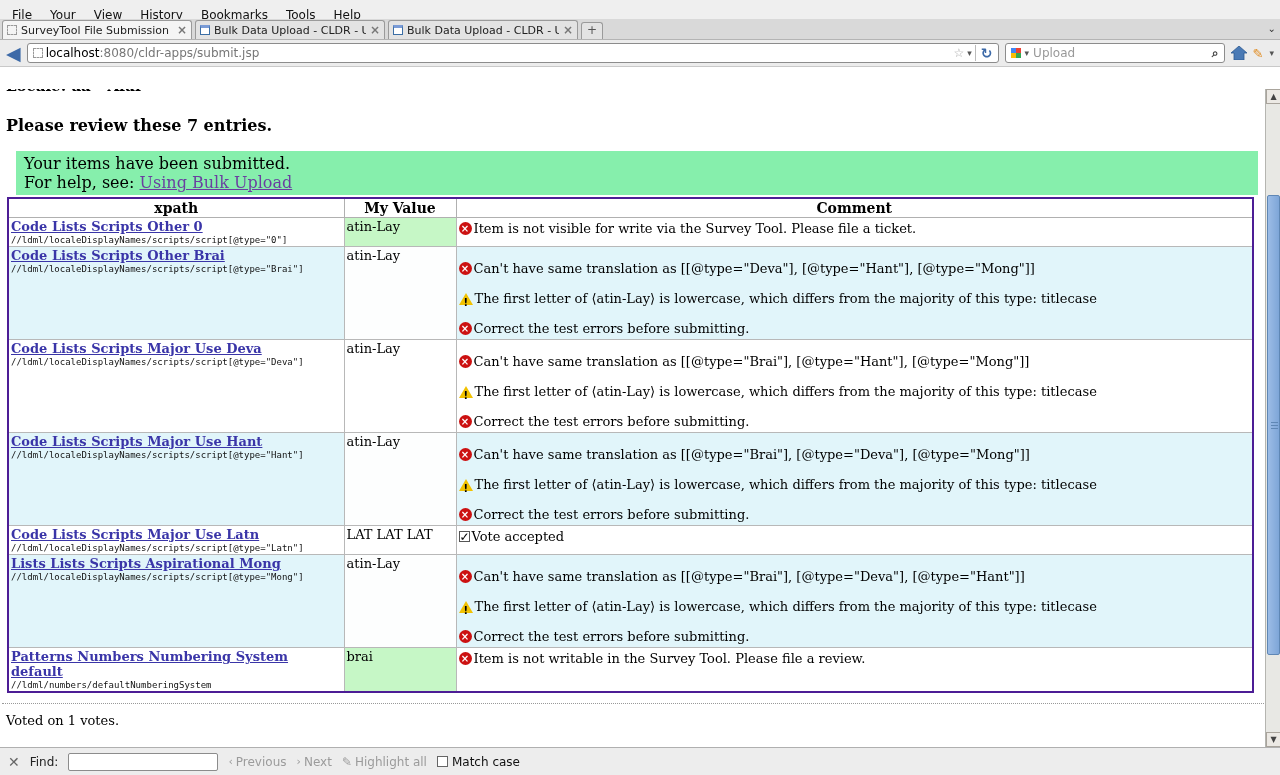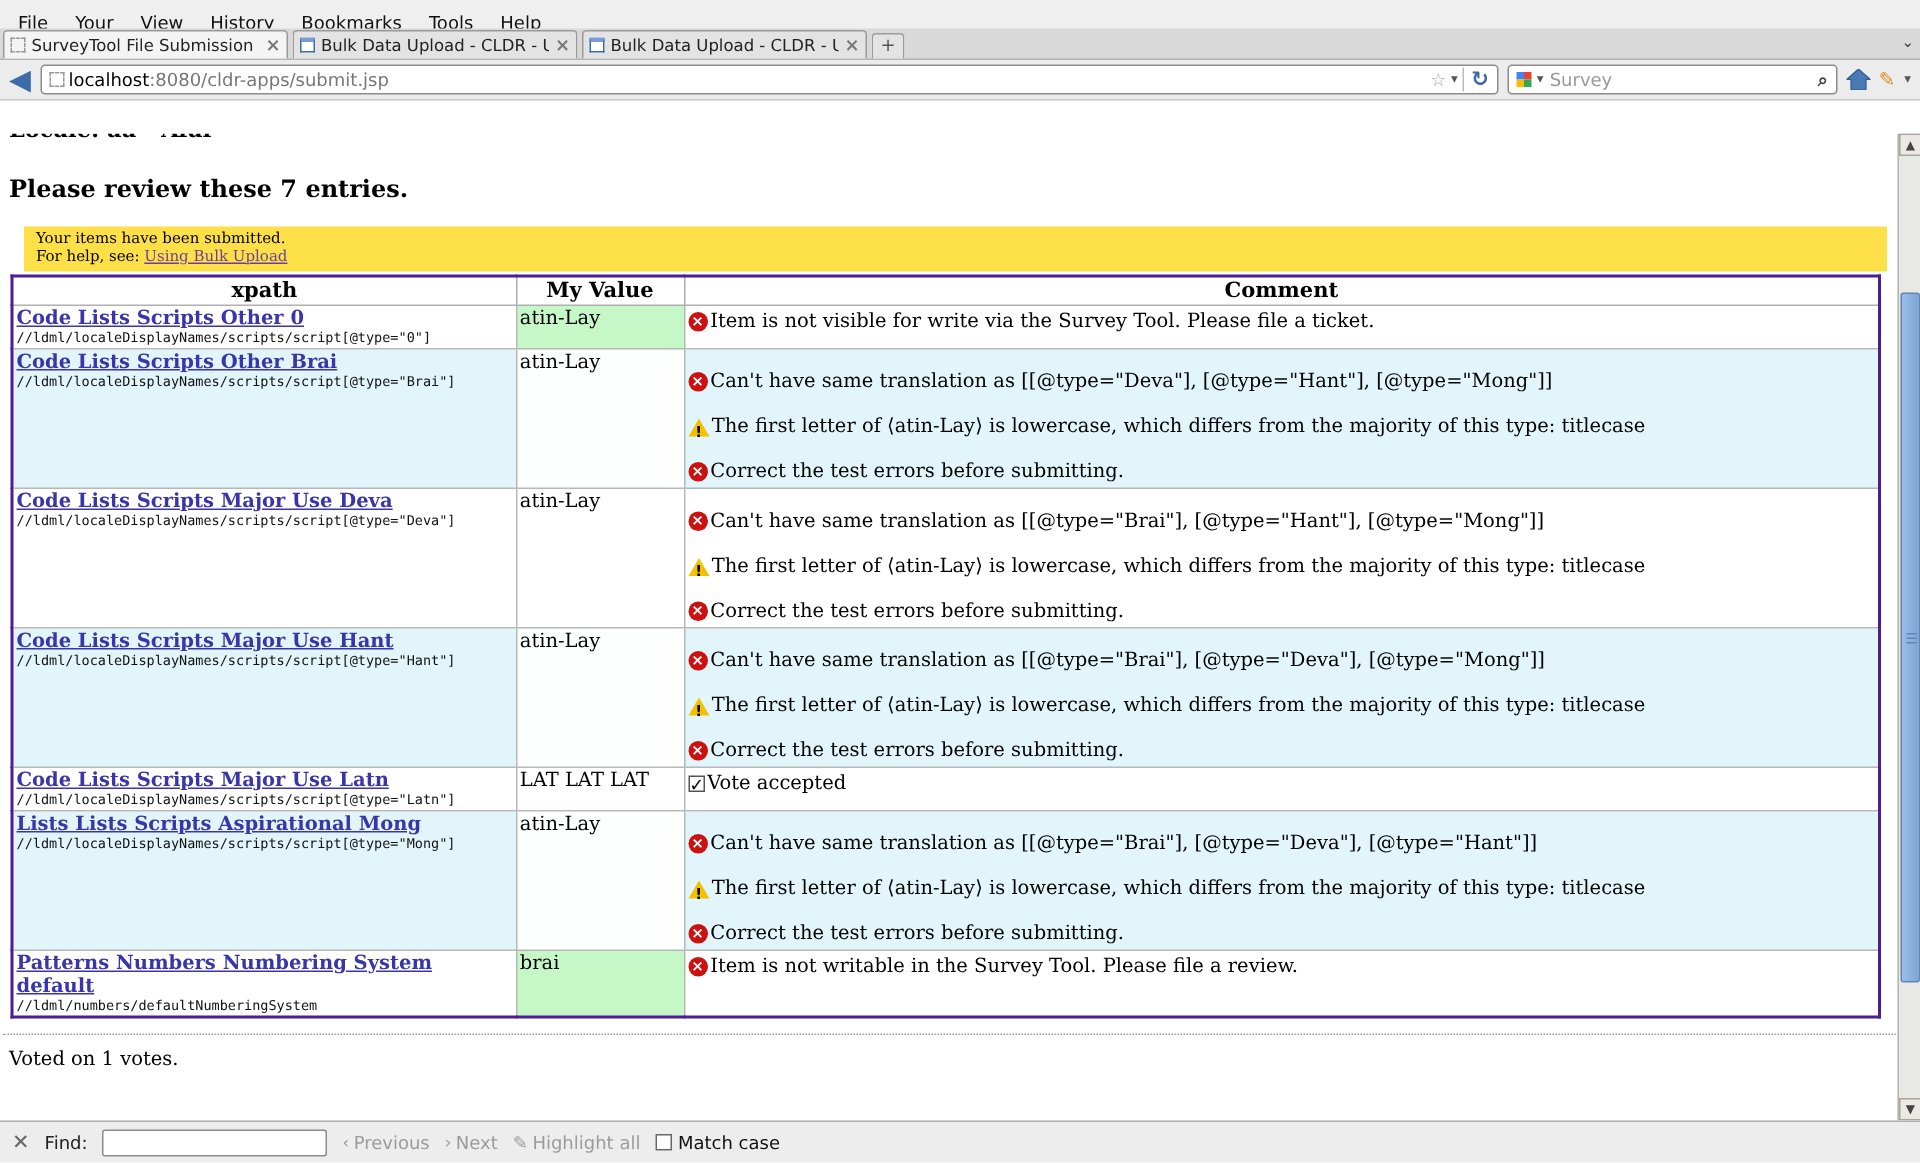--- a/index.html
+++ b/index.html
@@ -69,22 +69,22 @@
   .bm-icon-page { width:10px; height:10px; border:1px dashed #999; }
 
   
   .content { position:absolute; left:0; top:89px; width:1280px; height:658px;
              background:#fff; overflow:hidden;
              font-family:"DejaVu Serif", serif; color:#000; }
   .clipped-heading { height:7px; overflow:hidden; margin-left:6px; }
   .clipped-heading span { display:block; transform:translateY(-12px);
              font-weight:bold; font-size:15px; }
   .page-heading { font-weight:bold; font-size:16px; margin:20px 0 0 6px; }
-  .notice { background:#fde047; margin:16px 22px 0 16px; padding:3px 8px;
-            font-size:10px; line-height:1.2; }
+  .notice { background:#86efac; margin:16px 22px 0 16px; padding:3px 8px;
+            font-size:16px; line-height:1.2; }
   .notice a { color:#6a3fa0; text-decoration:underline; }
 
   table.review { border-collapse:collapse; table-layout:fixed; width:1247px;
                  margin:2px 0 0 7px; border:2px solid #4c1d95; font-size:13px; }
   col.c-xpath{width:336px} col.c-value{width:112px} col.c-comment{width:797px}
   th { font-weight:bold; font-size:14px; border:1px solid #b0b0b0; padding:1px 2px; }
   td { border:1px solid #b8b8b8; vertical-align:top; padding:1px 2px; }
   tr.striped td { background:#e1f5fa; }
   tr.striped td.value-cell { background:#fdfefe; }
   td.value-cell.val-green { background:#c6f7c6 !important; }
@@ -184,21 +184,21 @@
     <span class="reload-icon">↻</span>
   </div>
   <div class="search-field">
     <span class="g-logo">
         <i></i>
         <i></i>
         <i></i>
         <i></i>
       </span>
     <span class="chev">▾</span>
-    <span class="search-ph">Survey</span>
+    <span class="search-ph">Upload</span>
     <span class="binoculars">⌕</span>
   </div>
   <span class="home-icon">
     <svg width="16" height="14" viewBox="0 0 16 14">
         <path d="M8 0 L16 7 L13 7 L13 14 L3 14 L3 7 L0 7 Z" fill="#4a7ab5" stroke="#2d5b92" stroke-width="0.8"></path>
       </svg>
   </span>
   <span class="feed-icon">✎</span>
   <span class="chev">▾</span>
 </div>

